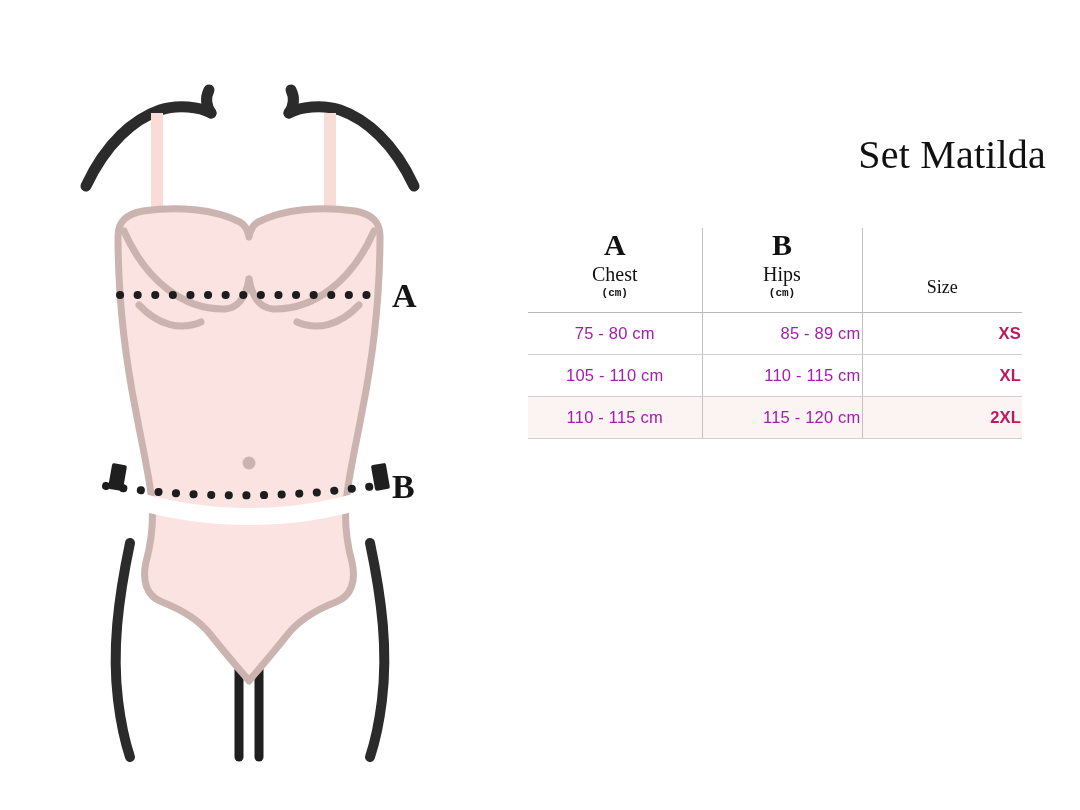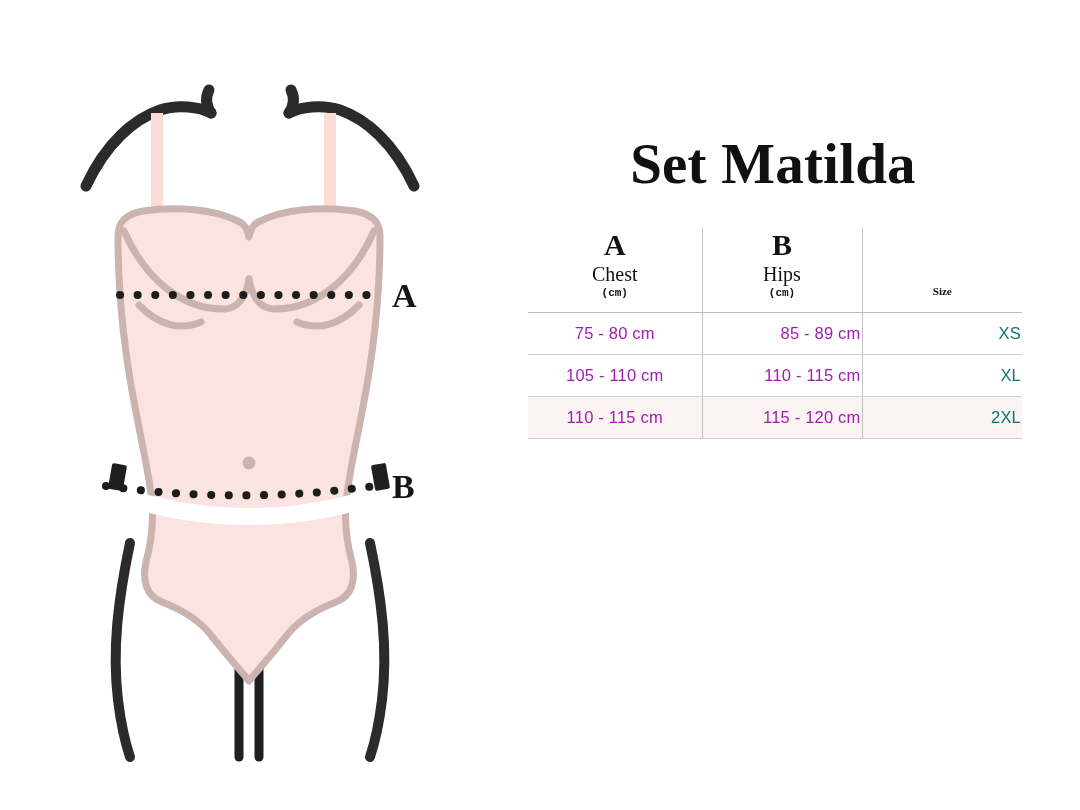--- a/index.html
+++ b/index.html
@@ -50,24 +50,24 @@
     top: 0px;
     width: 580px;
     height: 810px;
   }
 
   #chart-title {
     position: absolute;
     left: 0px;
     top: 134px;
     width: 546px;
-    text-align: center;
+    text-align: right;
     font-family: "Liberation Serif", serif;
-    font-weight: bold;
-    font-size: 57px;
+    font-weight: normal;
+    font-size: 40px;
     letter-spacing: 0.2px;
     color: #111111;
     line-height: 1.05;
   }
 
   #size-table-wrap {
     position: absolute;
     left: 28px;
     top: 228px;
     width: 494px;
@@ -112,44 +112,44 @@
   }
   .hdr-unit {
     display: block;
     font-size: 11px;
     line-height: 1.25;
     font-weight: bold;
     font-family: Liberation Mono, monospace;
   }
   .hdr-size {
     display: block;
-    font-size: 11px;
+    font-size: 18px;
     line-height: 1.25;
-    font-weight: bold;
+    font-weight: normal;
     padding-bottom: 2px;
   }
 
   
   table.size-table tbody td {
     height: 39px;
     text-align: center;
     vertical-align: middle;
     font-family: "Liberation Sans", sans-serif;
     font-size: 16.5px;
     color: #a21caf;
     border-bottom: 1.5px solid #cfcfcf;
     letter-spacing: 0.2px;
   }
   table.size-table tbody td.col-div {
     border-left: 1.5px solid #c2c2c2;
     text-align: right;
   }
   table.size-table tbody td.size-cell {
-    font-weight: normal;
-    color: #0f766e;
+    font-weight: bold;
+    color: #be185d;
     font-size: 16.5px;
   }
   table.size-table tbody tr.alt td {
     background: #fbf4f2;
   }
 </style>
 </head>
 <body>
 
 <div id="page">

